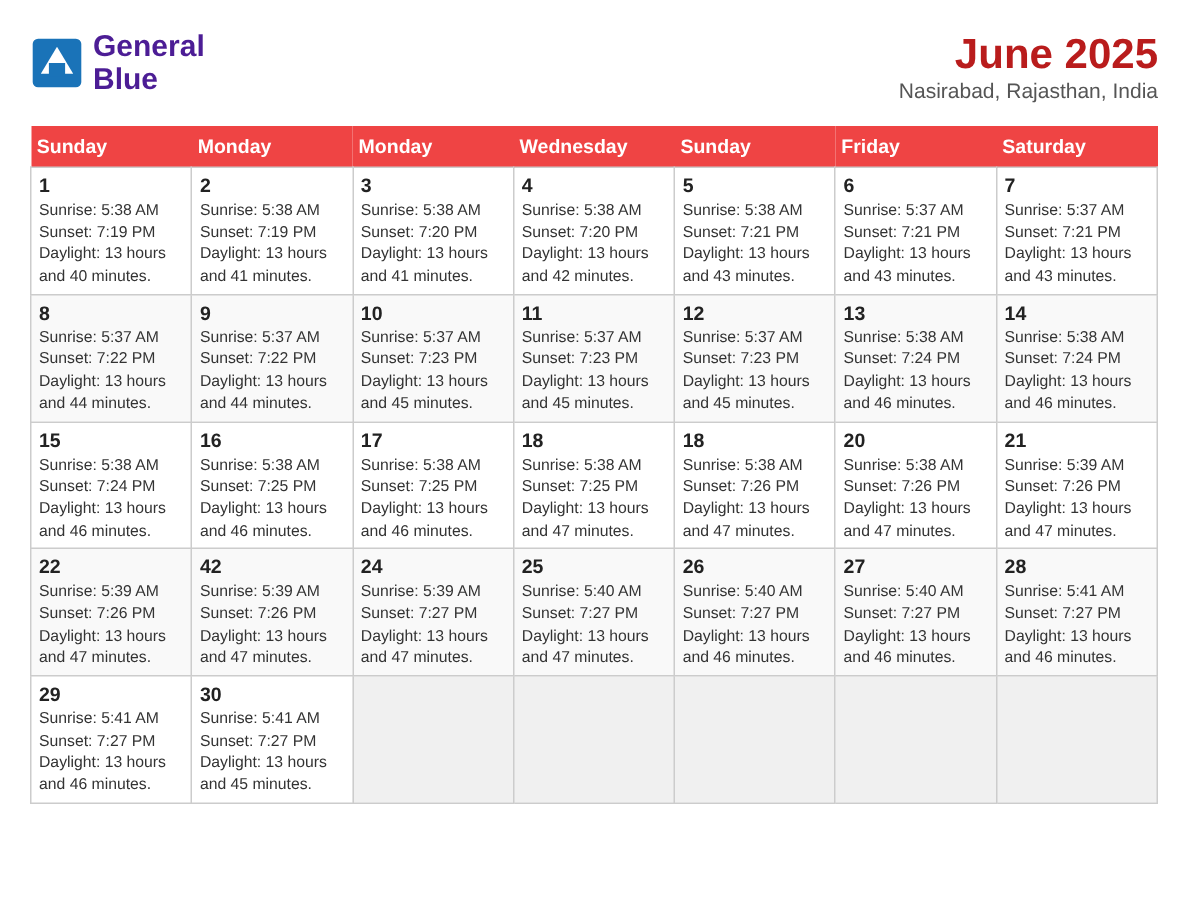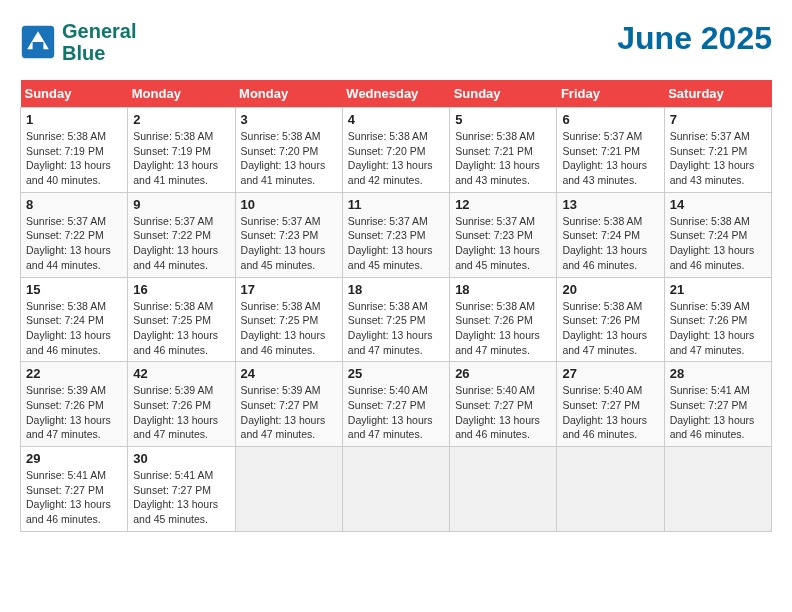--- a/index.html
+++ b/index.html
@@ -21,33 +21,33 @@
       align-items: center;
       gap: 6px;
     }
     .logo-text {
       font-size: 20px;
       font-weight: bold;
       color: #333;
       line-height: 1.1;
     }
     .logo-text span {
-      color: #0f766e;
+      color: #4c1d95;
     }
     .logo-icon {
       width: 36px;
       height: 36px;
     }
     .title-block {
       text-align: right;
     }
     .month-title {
-      font-size: 32px;
-      font-weight: bold;
-      color: #0369a1;
+      font-size: 28px;
+      font-weight: bold;
+      color: #b91c1c;
     }
     .location {
       font-size: 14px;
       color: #555;
     }
     table {
       width: 100%;
       border-collapse: collapse;
       font-size: 11px;
     }
@@ -97,20 +97,21 @@
       <polygon points="20,8 32,28 8,28" fill="#fff"></polygon>
       <rect x="14" y="20" width="12" height="10" fill="#1a73b8"></rect>
     </svg>
     <div class="logo-text">
       <div><span>General</span></div>
       <div><span>Blue</span></div>
     </div>
   </div>
   <div class="title-block">
     <div class="month-title">June 2025</div>
+    <div class="location">Nasirabad, Rajasthan, India</div>
   </div>
 </div>
 
 <table>
   <thead>
     <tr>
     <th>Sunday</th>
         <th>Monday</th>
         <th>Monday</th>
         <th>Wednesday</th>

